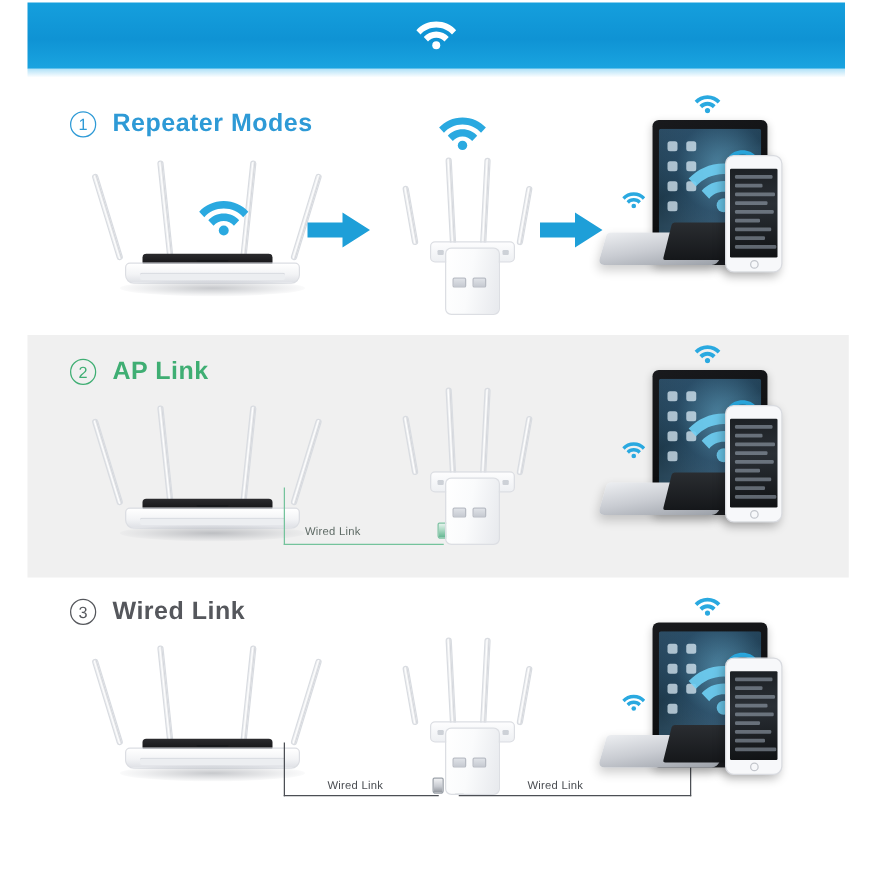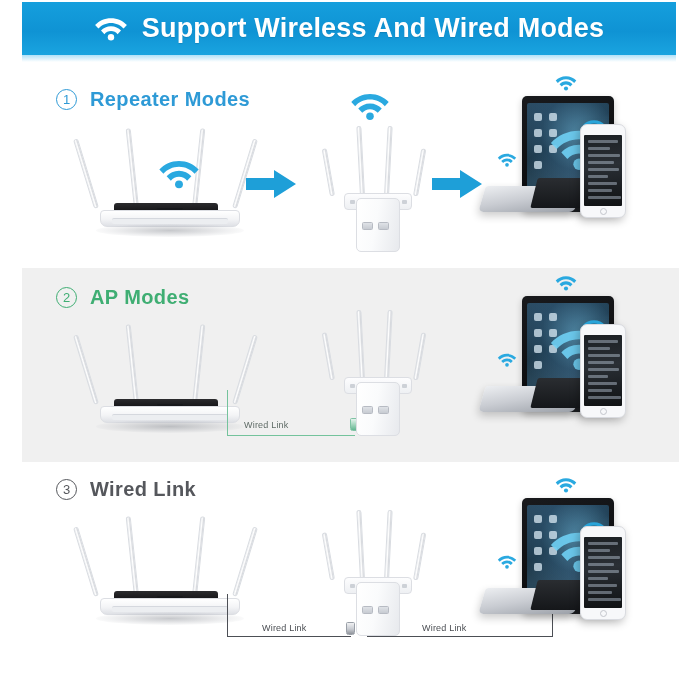--- a/index.html
+++ b/index.html
@@ -268,21 +268,20 @@
 <div id="page">
 
   <div class="banner">
     <span class="banner-wifi">
       <svg width="34" height="26" viewBox="0 0 34 26" aria-hidden="true">
         <path d="M17 3.2C10.6 3.2 4.9 5.9 1.1 10.1l3.3 3.5C7.4 10.2 12 8 17 8s9.6 2.2 12.6 5.6l3.3-3.5C29.1 5.9 23.4 3.2 17 3.2z" fill="#ffffff"></path>
         <path d="M17 11.2c-4 0-7.6 1.7-10 4.4l3.4 3.6c1.6-1.9 4-3.1 6.6-3.1s5 1.2 6.6 3.1l3.4-3.6c-2.4-2.7-6-4.4-10-4.4z" fill="#ffffff"></path>
         <circle cx="17" cy="22.2" r="3.2" fill="#ffffff"></circle>
       </svg>
     </span>
-    <span class="banner-title">Support Wireless And Wired Modes</span>
   </div>
 
   <div class="section" id="section-1">
 
     <div class="sec-head">
       <span class="step-num mode-blue">1</span>
       <span class="sec-title mode-blue">Repeater Modes</span>
     </div>
 
     <div class="stage">
@@ -399,21 +398,21 @@
         </div>
       </div>
 
     </div>
   </div>
 
   <div class="section" id="section-2">
 
     <div class="sec-head">
       <span class="step-num mode-green">2</span>
-      <span class="sec-title mode-green">AP Modes</span>
+      <span class="sec-title mode-green">AP Link</span>
     </div>
 
     <div class="stage">
 
       <div class="router" style="left:68px; top:56px; width:160px; height:100px;">
         <div class="ant" style="left:4px;  top:8px;  width:5px; height:72px; transform:rotate(-17deg); transform-origin:50% 100%;"></div>
         <div class="ant" style="left:44px; top:0px;  width:5px; height:80px; transform:rotate(-6deg);  transform-origin:50% 100%;"></div>
         <div class="ant" style="left:102px;top:0px;  width:5px; height:80px; transform:rotate(6deg);   transform-origin:50% 100%;"></div>
         <div class="ant" style="left:142px;top:8px;  width:5px; height:72px; transform:rotate(17deg);  transform-origin:50% 100%;"></div>
         <div class="router-top" style="left:24px; top:75px; width:104px; height:9px;"></div>

